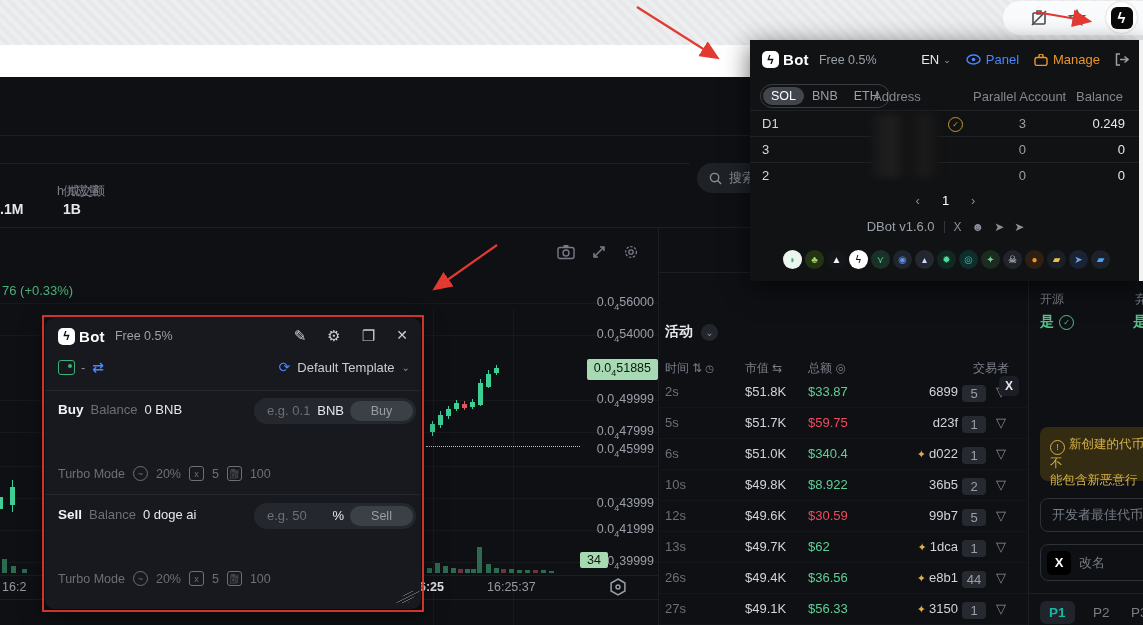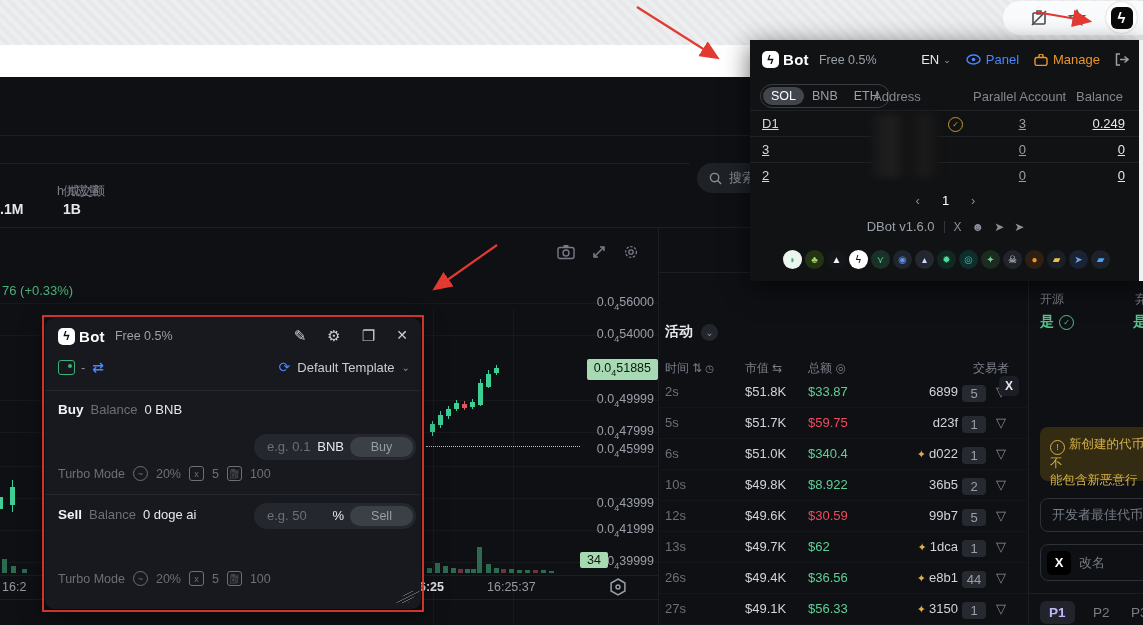--- a/index.html
+++ b/index.html
@@ -53,39 +53,39 @@
   .a-funnel{right:22px;color:#8b8f98;font-size:12px;}
   .x-chip{position:absolute;left:999px;top:299px;width:20px;height:20px;border-radius:5px;background:#1b1e24;color:#e6e8ec;font-size:12px;font-weight:bold;display:flex;align-items:center;justify-content:center;}
   
   .sb-label{color:#7a7e87;font-size:12px;}
   .sb-yes{color:#57c08a;font-size:14px;font-weight:bold;display:flex;align-items:center;gap:5px;}
   .ok-badge{width:13px;height:13px;border-radius:50%;border:1px solid #57c08a;color:#57c08a;font-size:8px;display:flex;align-items:center;justify-content:center;font-weight:normal;}
   .warn-box{position:absolute;left:1040px;top:350px;width:120px;height:54px;background:#332c13;border-radius:8px;color:#d4b04a;font-size:12.5px;padding:9px 10px;box-sizing:border-box;line-height:17px;}
   .warn-ico{display:inline-flex;width:13px;height:13px;border-radius:50%;border:1px solid #d4b04a;font-size:9px;align-items:center;justify-content:center;margin-right:4px;vertical-align:-2px;}
   .outline-box{position:absolute;left:1040px;width:120px;border:1px solid #2e3138;border-radius:8px;box-sizing:border-box;color:#777d86;font-size:13px;display:flex;align-items:center;}
   .preset{position:absolute;top:524px;font-size:13.5px;color:#7a7e87;padding:4px 9px;border-radius:6px;}
-  .preset.active{background:#21252b;color:#c4b5fd;font-weight:bold;}
+  .preset.active{background:#21252b;color:#14b8a6;font-weight:bold;}
   
   .popup{position:absolute;left:750px;top:40px;width:391px;height:241px;background:#101214;box-shadow:0 6px 24px rgba(0,0,0,.6);z-index:20;font-size:13px;}
   .scroll-strip{position:absolute;left:1139px;top:40px;width:4px;height:241px;background:#f2f2f2;z-index:21;}
   .logo{display:flex;align-items:center;gap:4px;}
   .logo-sq{width:17px;height:17px;border-radius:5px;background:#fff;color:#0a0a0a;font-weight:bold;font-size:12px;display:flex;align-items:center;justify-content:center;}
   .logo-txt{color:#fff;font-weight:bold;font-size:15px;letter-spacing:.3px;}
   .fee-txt{color:#9aa0a8;font-size:12.5px;margin-left:6px;}
   .popup-header{position:absolute;left:12px;top:11px;right:12px;display:flex;align-items:center;}
   .ph-right{margin-left:auto;display:flex;align-items:center;gap:15px;}
   .lang{color:#e6e8ec;display:flex;align-items:center;gap:4px;}
   .blue{color:#4a86ff;}.orange{color:#e8962e;}
   .chain-group{position:absolute;left:10px;top:44px;display:flex;align-items:center;border:1px solid #3a3d42;border-radius:13px;padding:2px;}
   .chain{color:#9aa0a8;font-size:12.5px;padding:2px 8px;border-radius:10px;}
   .chain.active{background:#41454c;color:#fff;}
   .popup-col{position:absolute;top:49px;color:#83878f;font-size:13px;}
   .popup-rows{position:absolute;left:0;top:70px;width:391px;}
   .p-row{position:relative;height:25px;border-top:1px solid #1e2126;}
-  .p-row span{position:absolute;top:5px;text-decoration:underline;}
+  .p-row span{position:absolute;top:5px;}
   .p-name{left:12px;color:#d6d9de;}
   .p-par{right:115px;color:#9aa0a8;}
   .p-bal{right:16px;color:#e6e8ec;}
   .gold-badge{position:absolute;left:198px;width:13px;height:13px;border-radius:50%;border:1.5px solid #c9952c;color:#c9952c;font-size:8px;display:flex;align-items:center;justify-content:center;top:6px;}
   .blur-block{position:absolute;left:121px;top:74px;width:67px;height:64px;
     background:linear-gradient(90deg,#161616,#1f1f1f 30%,#121212 55%,#1b1b1b 80%,#141414);filter:blur(3px);border-radius:2px;}
   .pagination{position:absolute;left:0;top:153px;width:391px;display:flex;justify-content:center;gap:22px;color:#8b8f98;font-size:13px;}
   .pagination .cur{color:#fff;}
   .version-row{position:absolute;left:0;top:179px;width:391px;display:flex;justify-content:center;align-items:center;gap:9px;color:#9aa0a8;font-size:13px;}
   .soc{color:#8b8f98;font-size:12px;}
@@ -398,21 +398,21 @@
         <span style="color:#8b8f98;font-size:10px;">⌄</span>
       </div>
     </div>
     <div class="w-div" style="top:72px;"></div>
 
     <div class="trade-line" style="top:84px;">
       <span class="t-main">Buy</span>
       <span class="t-dim">Balance</span>
       <span class="t-val">0 BNB</span>
     </div>
-    <div class="input-pill" style="top:80px;margin-top:36px;">
+    <div class="input-pill" style="top:80px;">
       <span class="ph-text">e.g. 0.1</span>
       <span class="unit-text">BNB</span>
       <span class="pill-btn">Buy</span>
     </div>
     <div class="turbo-row" style="top:148px;">
       <span>Turbo Mode</span>
       <span class="ti">~</span>
         <span>20%</span>
       <span class="ti sq">x</span>
         <span>5</span>

